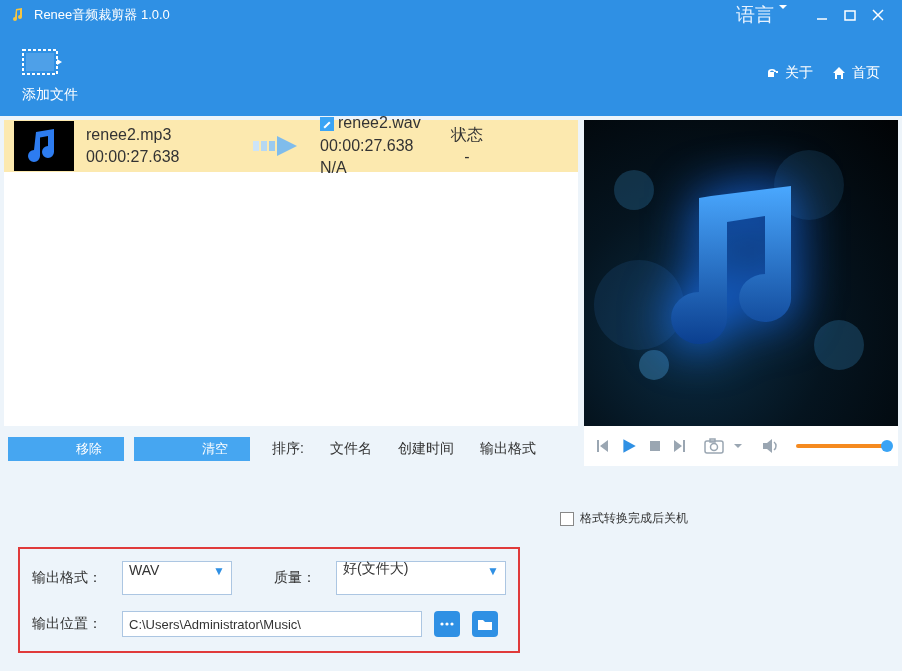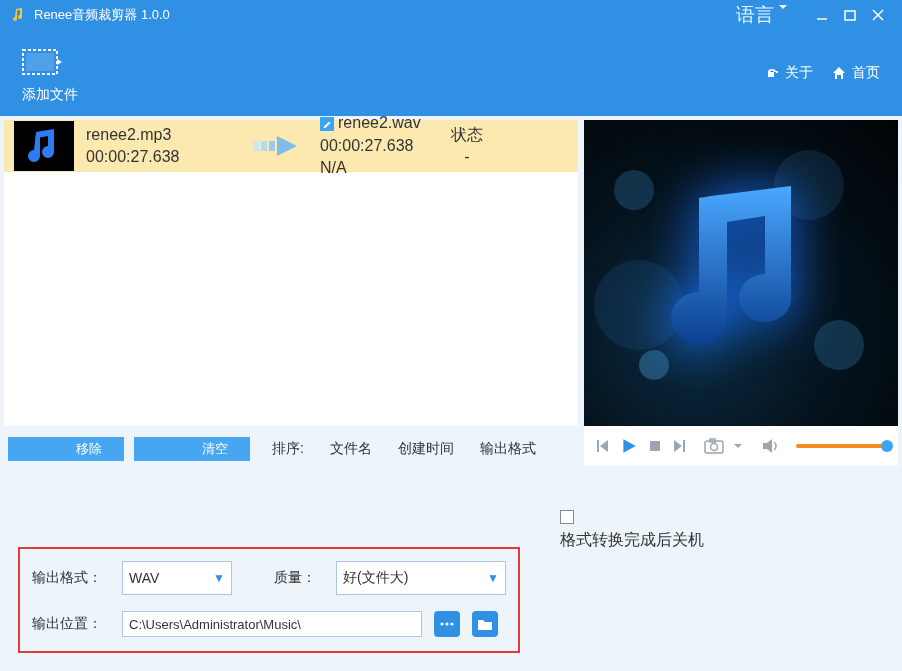--- a/index.html
+++ b/index.html
@@ -54,29 +54,29 @@
   .bluebtn { background:#46a6f1; color:#fff; width:116px; height:24px; font-size:13px; display:flex; align-items:center; justify-content:center; cursor:pointer; border:none;padding-left:46px; }
   .sortlbl { font-size:14px; color:#333; margin-left:12px; }
   .sortopt { font-size:14px; color:#333; margin-left:16px; cursor:pointer; }
 
   
   .outwrap { display:flex; gap:40px; margin-top:44px; padding:0 14px 14px 14px; align-items:flex-start; }
   .outbox { border:2px solid #e03a3a; padding:12px 12px 14px 12px; width:502px;margin-top:37px; }
   .outrow { display:flex; align-items:center; gap:12px; font-size:14px; color:#333; }
   .outrow + .outrow { margin-top:16px; }
   .outlbl { width:78px; }
-  .combo { border:1px solid #acc6e2; height:24px; padding:16px 6px; display:flex; align-items:center; justify-content:space-between; background:#fff; cursor:pointer; color:#333; }
+  .combo { border:1px solid #acc6e2; height:24px; padding:16px 6px; display:flex; align-items:flex-end; justify-content:space-between; background:#fff; cursor:pointer; color:#333; }
   .combo .caret { color:#2f90e4; font-size:12px; }
   .tinput { border:1px solid #acc6e2; height:26px; padding:0 6px; font-size:13px; color:#333; background:#fff; }
   .sqbtn { width:26px; height:26px; background:#2f90e4; border-radius:4px; display:flex; align-items:center; justify-content:center; cursor:pointer; color:#fff; }
 
   .startwrap { display:flex; flex-direction:column; align-items:center; gap:8px; }
   .startbtn { border:2px solid #e03a3a; padding:2px; }
   .startbtn .inner { background:#f58a1f; width:220px; height:48px; border-radius:4px; display:flex; align-items:center; justify-content:center; gap:14px; color:#fff; font-size:24px; cursor:pointer; }
-  .cbrow { display:flex; gap:6px; font-size:16px; color:#333;flex-direction:column; }
+  .cbrow { display:flex; align-items:center; gap:6px; font-size:12px; color:#333; }
   .cbox { width:14px; height:14px; border:1px solid #888; background:#fff; }
 
 </style>
 </head>
 <body>
 
 <div class="titlebar">
   <span class="app-icon">
     <svg viewBox="0 0 16 16">
         <path d="M6 2 L12 1 L12 10 A2 2 0 1 1 10 8 L10 3 L7 3.5 L7 12 A2 2 0 1 1 5 10 Z" fill="#f5c542"></path>

